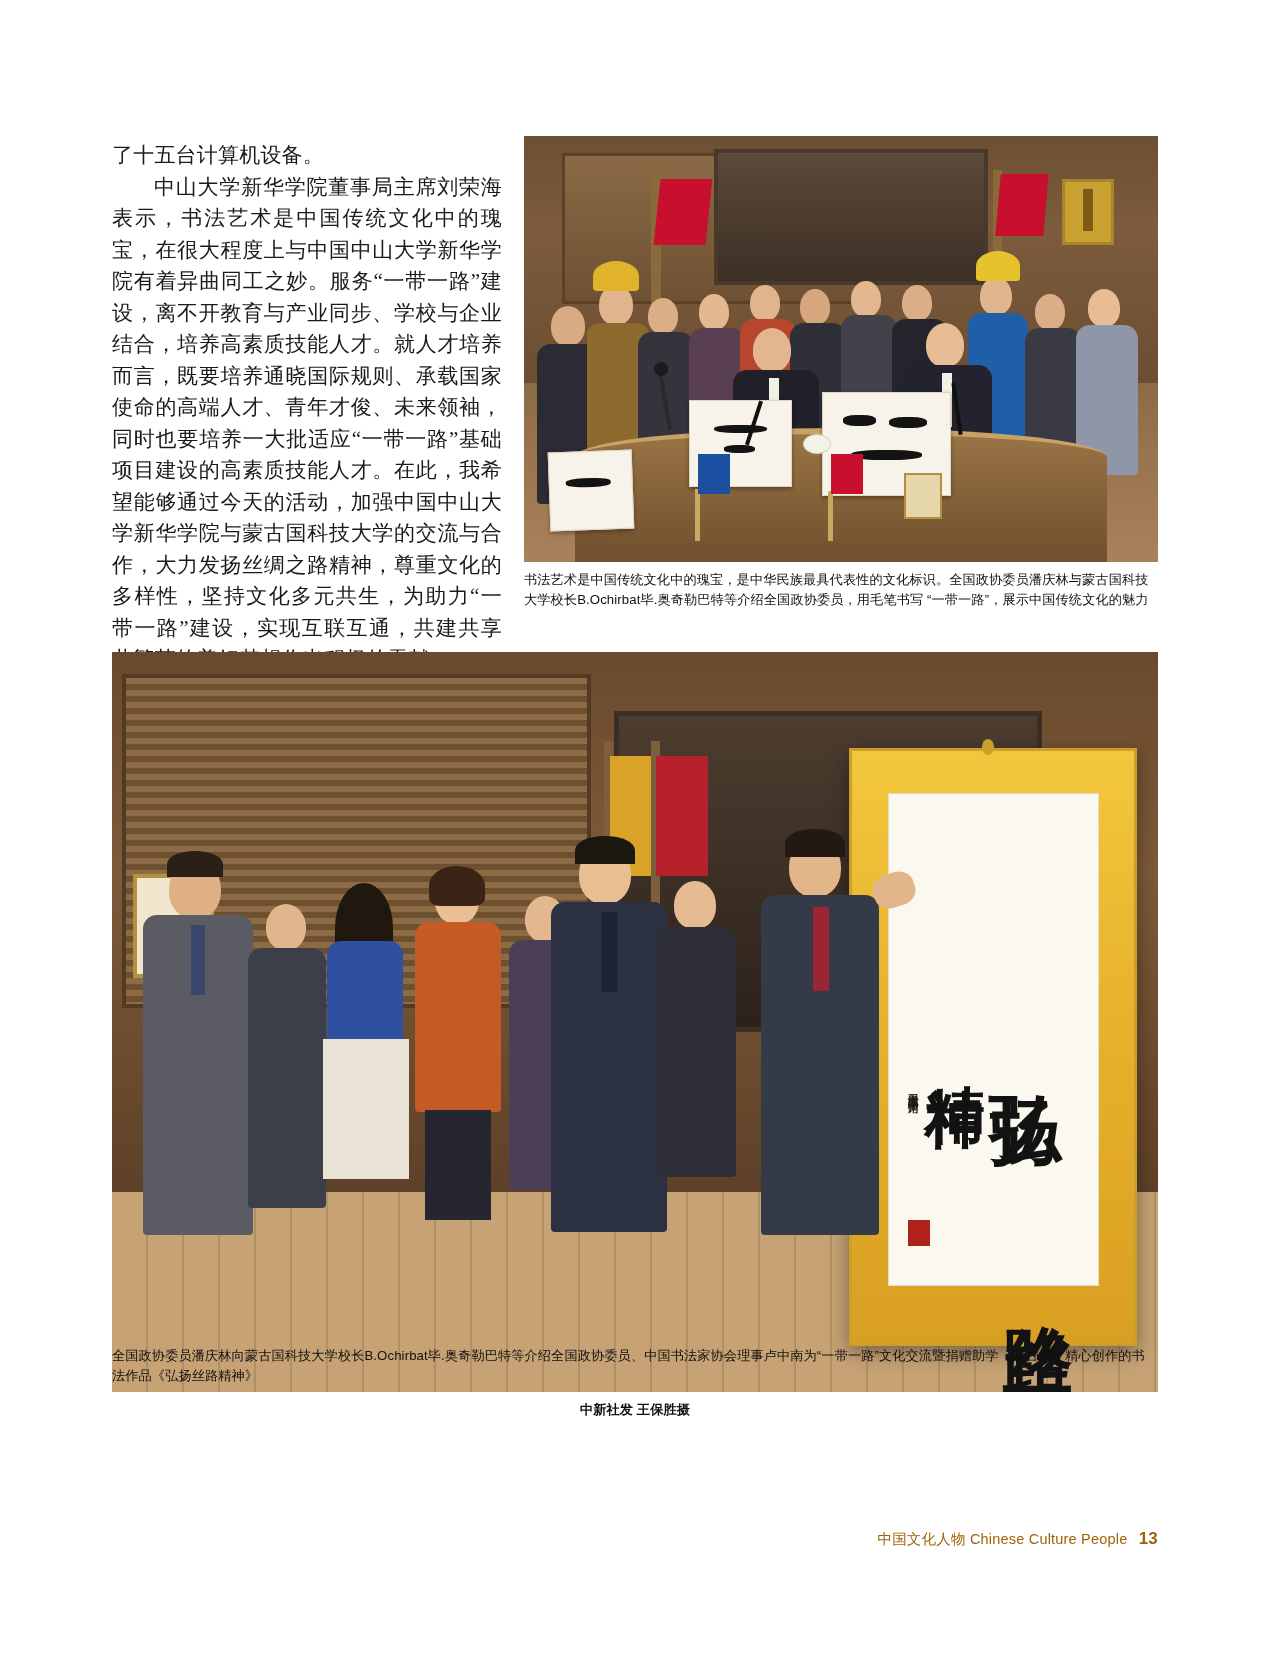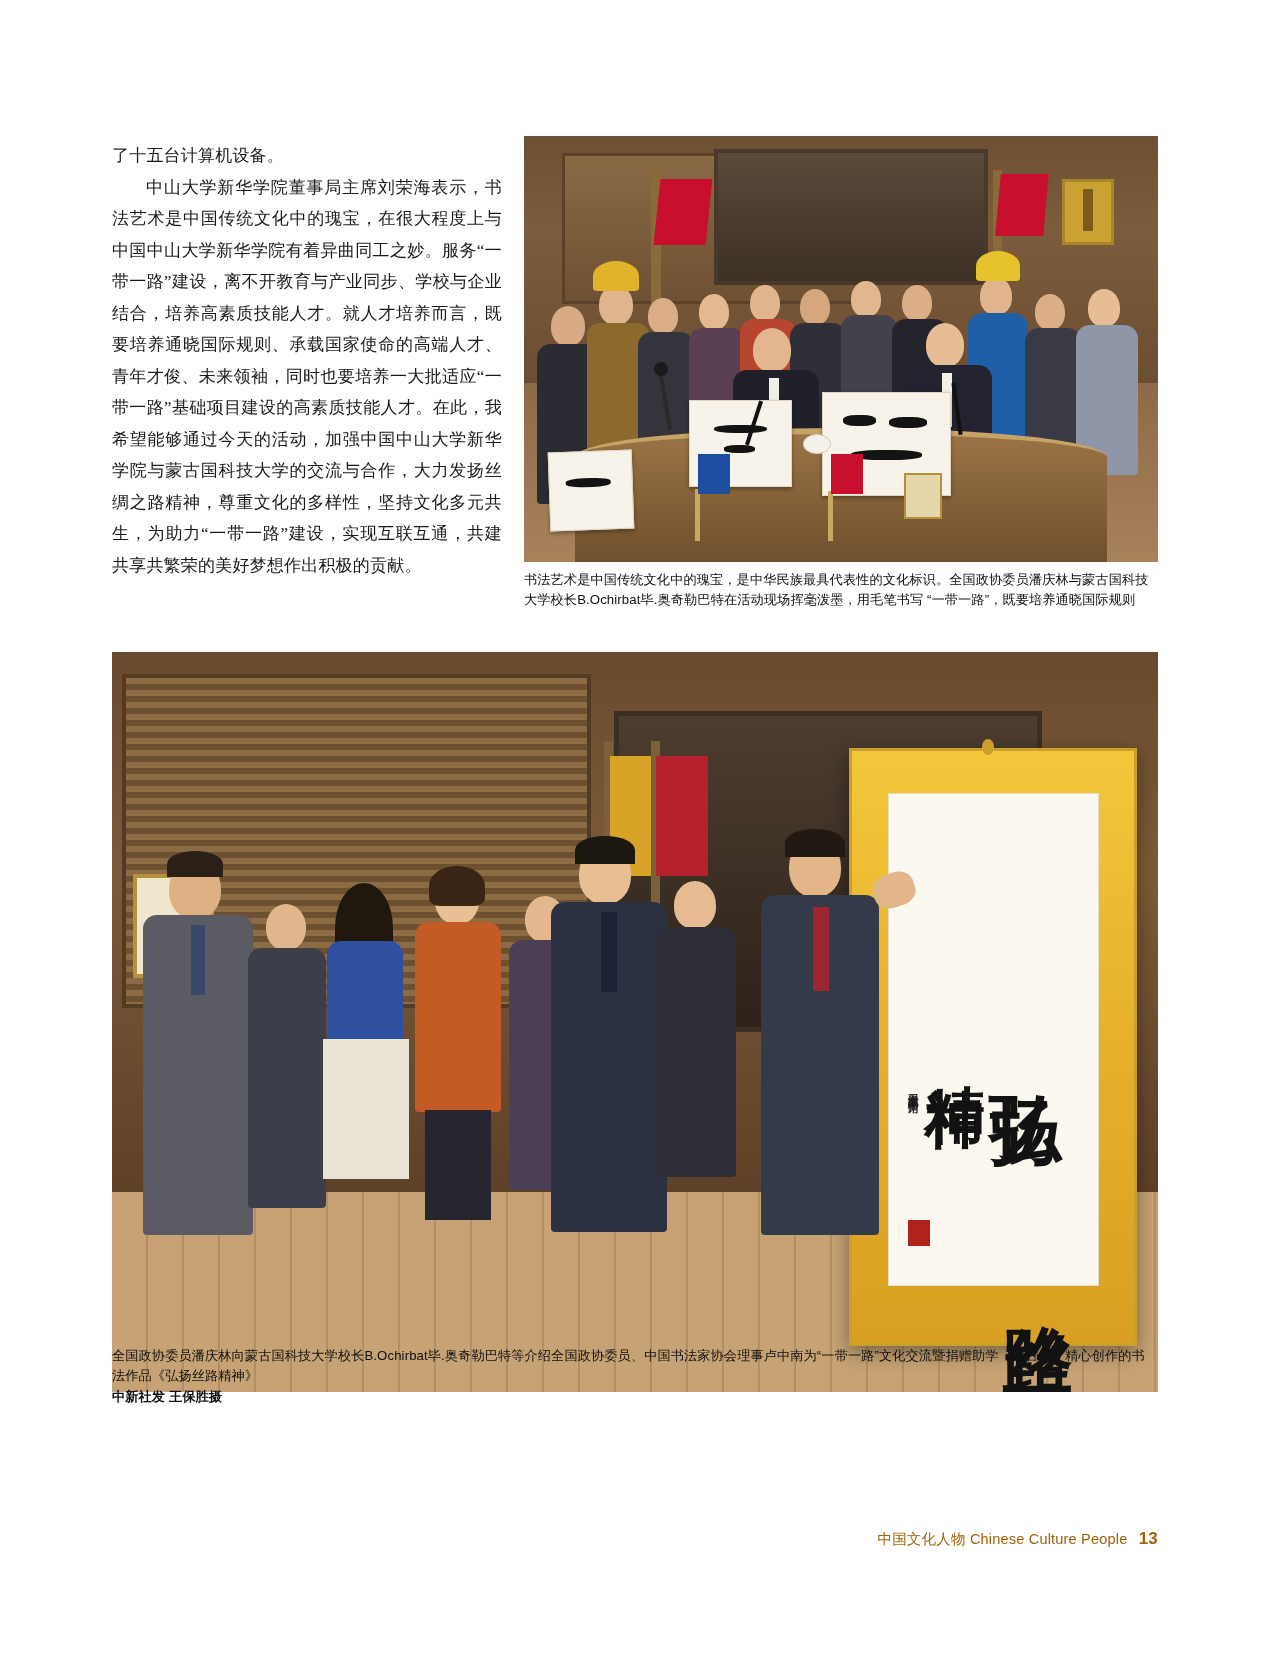--- a/index.html
+++ b/index.html
@@ -18,21 +18,21 @@
 
   
   .article-column {
     position: absolute;
     left: 112px;
     top: 140px;
     width: 390px;
   }
   .article-column p {
     margin: 0;
-    font-size: 17px;
+    font-size: 21px;
     line-height: 31.5px;
     text-align: justify;
     text-justify: inter-ideograph;
     letter-spacing: 0.2px;
     font-family: "Liberation Serif", "DejaVu Serif", serif;
   }
   .article-column p.indent {
     text-indent: 2em;
   }
 
@@ -70,23 +70,23 @@
     top: 570px;
     width: 636px;
   }
   .caption-bottom {
     left: 112px;
     top: 1346px;
     width: 1046px;
   }
   .credit {
     display: block;
-    text-align: left;
+    text-align: center;
     font-weight: bold;
-    margin-top: 2px;
+    margin-top: 15px;
   }
 
   
   .footer {
     position: absolute;
     right: 112px;
     bottom: 105px;
     font-family: "Liberation Sans", sans-serif;
     font-size: 14.5px;
     color: #a16207;
@@ -305,21 +305,21 @@
     <div style="position:absolute;left:27%;bottom:5%;width:5px;height:52px;background:#c8a95f;"></div>
     <div style="position:absolute;left:27.5%;bottom:16%;width:32px;height:40px;background:#1d4fa0;"></div>
     <div style="position:absolute;left:48%;bottom:5%;width:5px;height:50px;background:#c8a95f;"></div>
     <div style="position:absolute;left:48.5%;bottom:16%;width:32px;height:40px;background:#c8102e;"></div>
     <div style="position:absolute;left:60%;bottom:10%;width:34px;height:42px;background:#e6d6ab;border:2px solid #b38f3e;"></div>
     <div style="position:absolute;left:22%;top:55%;width:4px;height:60px;background:#2a2a2a;transform:rotate(-10deg);"></div>
     <div style="position:absolute;left:20.5%;top:53%;width:14px;height:14px;background:#1b1b1b;border-radius:50%;"></div>
   </div>
 </figure>
 
-<div class="caption caption-top">书法艺术是中国传统文化中的瑰宝，是中华民族最具代表性的文化标识。全国政协委员潘庆林与蒙古国科技大学校长B.Ochirbat毕.奥奇勒巴特在活动现场挥毫泼墨，用毛笔书写 “一带一路”，既要培养通晓国际规则</div>
+<div class="caption caption-top">书法艺术是中国传统文化中的瑰宝，是中华民族最具代表性的文化标识。全国政协委员潘庆林与蒙古国科技大学校长B.Ochirbat毕.奥奇勒巴特等介绍全国政协委员，用毛笔书写 “一带一路”，展示中国传统文化的魅力</div>
 
 <figure class="photo-bottom" style="margin:0;">
   <div class="scene">
     <div class="b-wall"></div>
     <div class="b-blinds"></div>
     <div class="b-screen"></div>
     <div class="b-frame"></div>
 
     <div style="position:absolute;left:47%;top:12%;width:9px;height:180px;background:#7d5f3c;"></div>
     <div class="b-flag" style="left:47.6%;top:14%;width:52px;height:120px;background:#d8a326;"></div>

